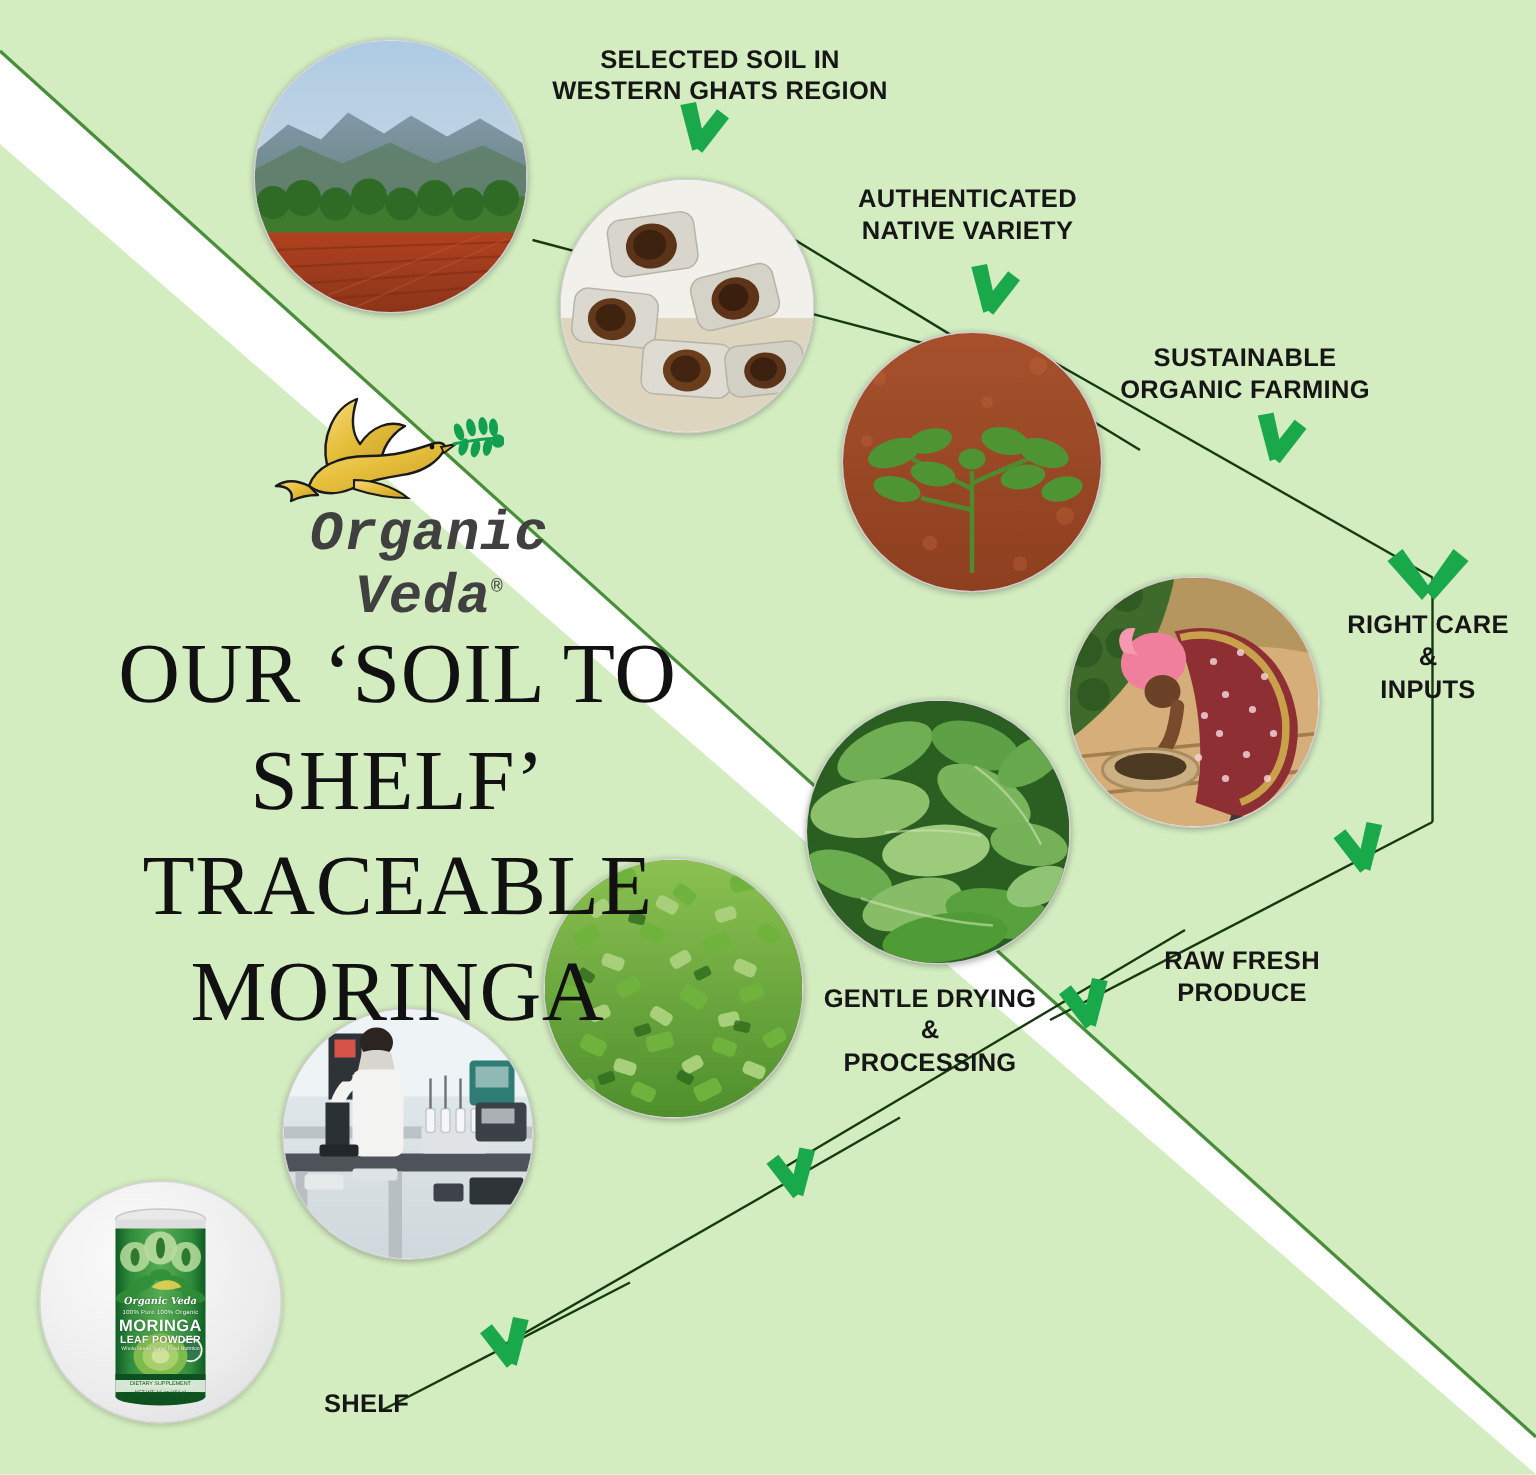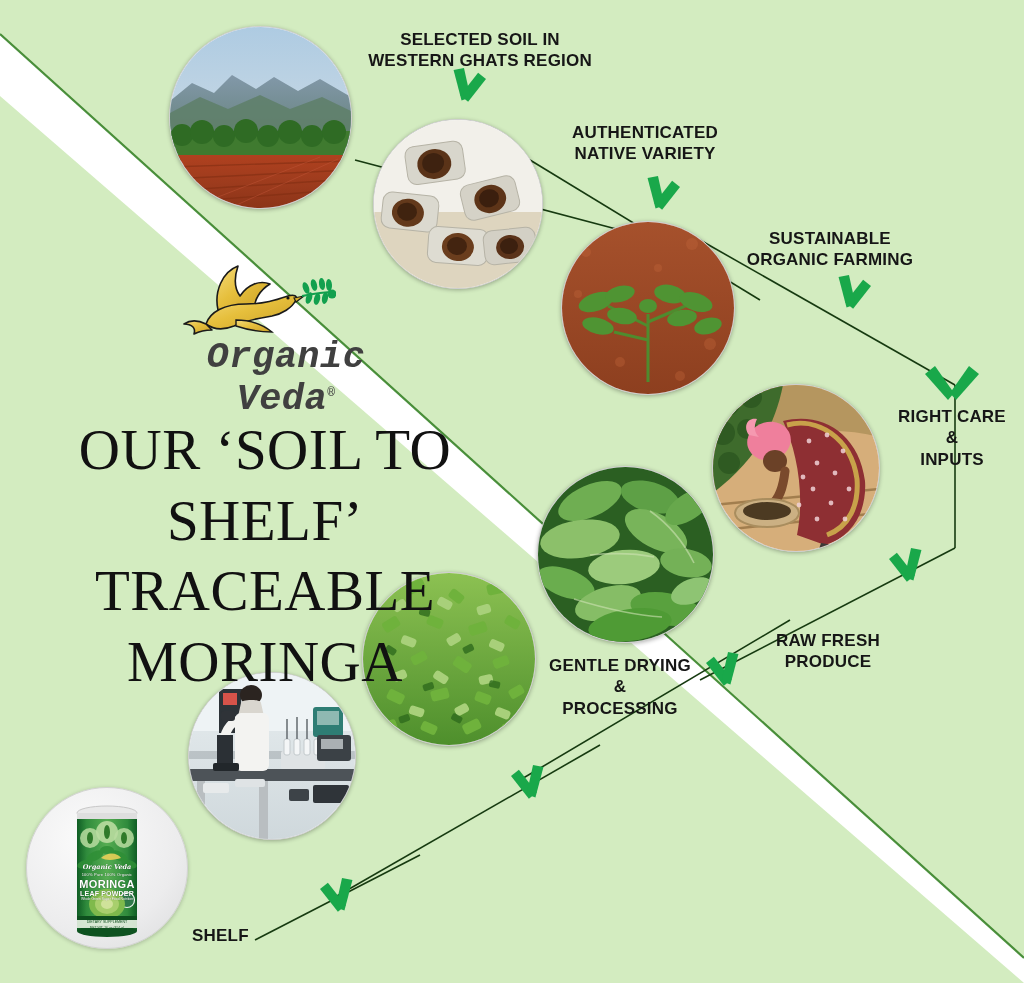--- a/index.html
+++ b/index.html
@@ -46,21 +46,21 @@
     position: absolute;
     color: #161616;
     font-family: "Liberation Sans", sans-serif;
     font-weight: bold;
     font-size: 17px;
     line-height: 1.26;
     letter-spacing: 0.2px;
     white-space: pre-line;
   }
   .label.center { text-align: center; }
-  .label.left   { text-align: left; }
+  .label.left   { text-align: left; margin-left: 24px; }
 
   
   #headline {
     position: absolute;
     left: 30px;
     top: 415px;
     width: 470px;
     text-align: center;
     color: #111111;
     font-family: Liberation Serif, serif;

